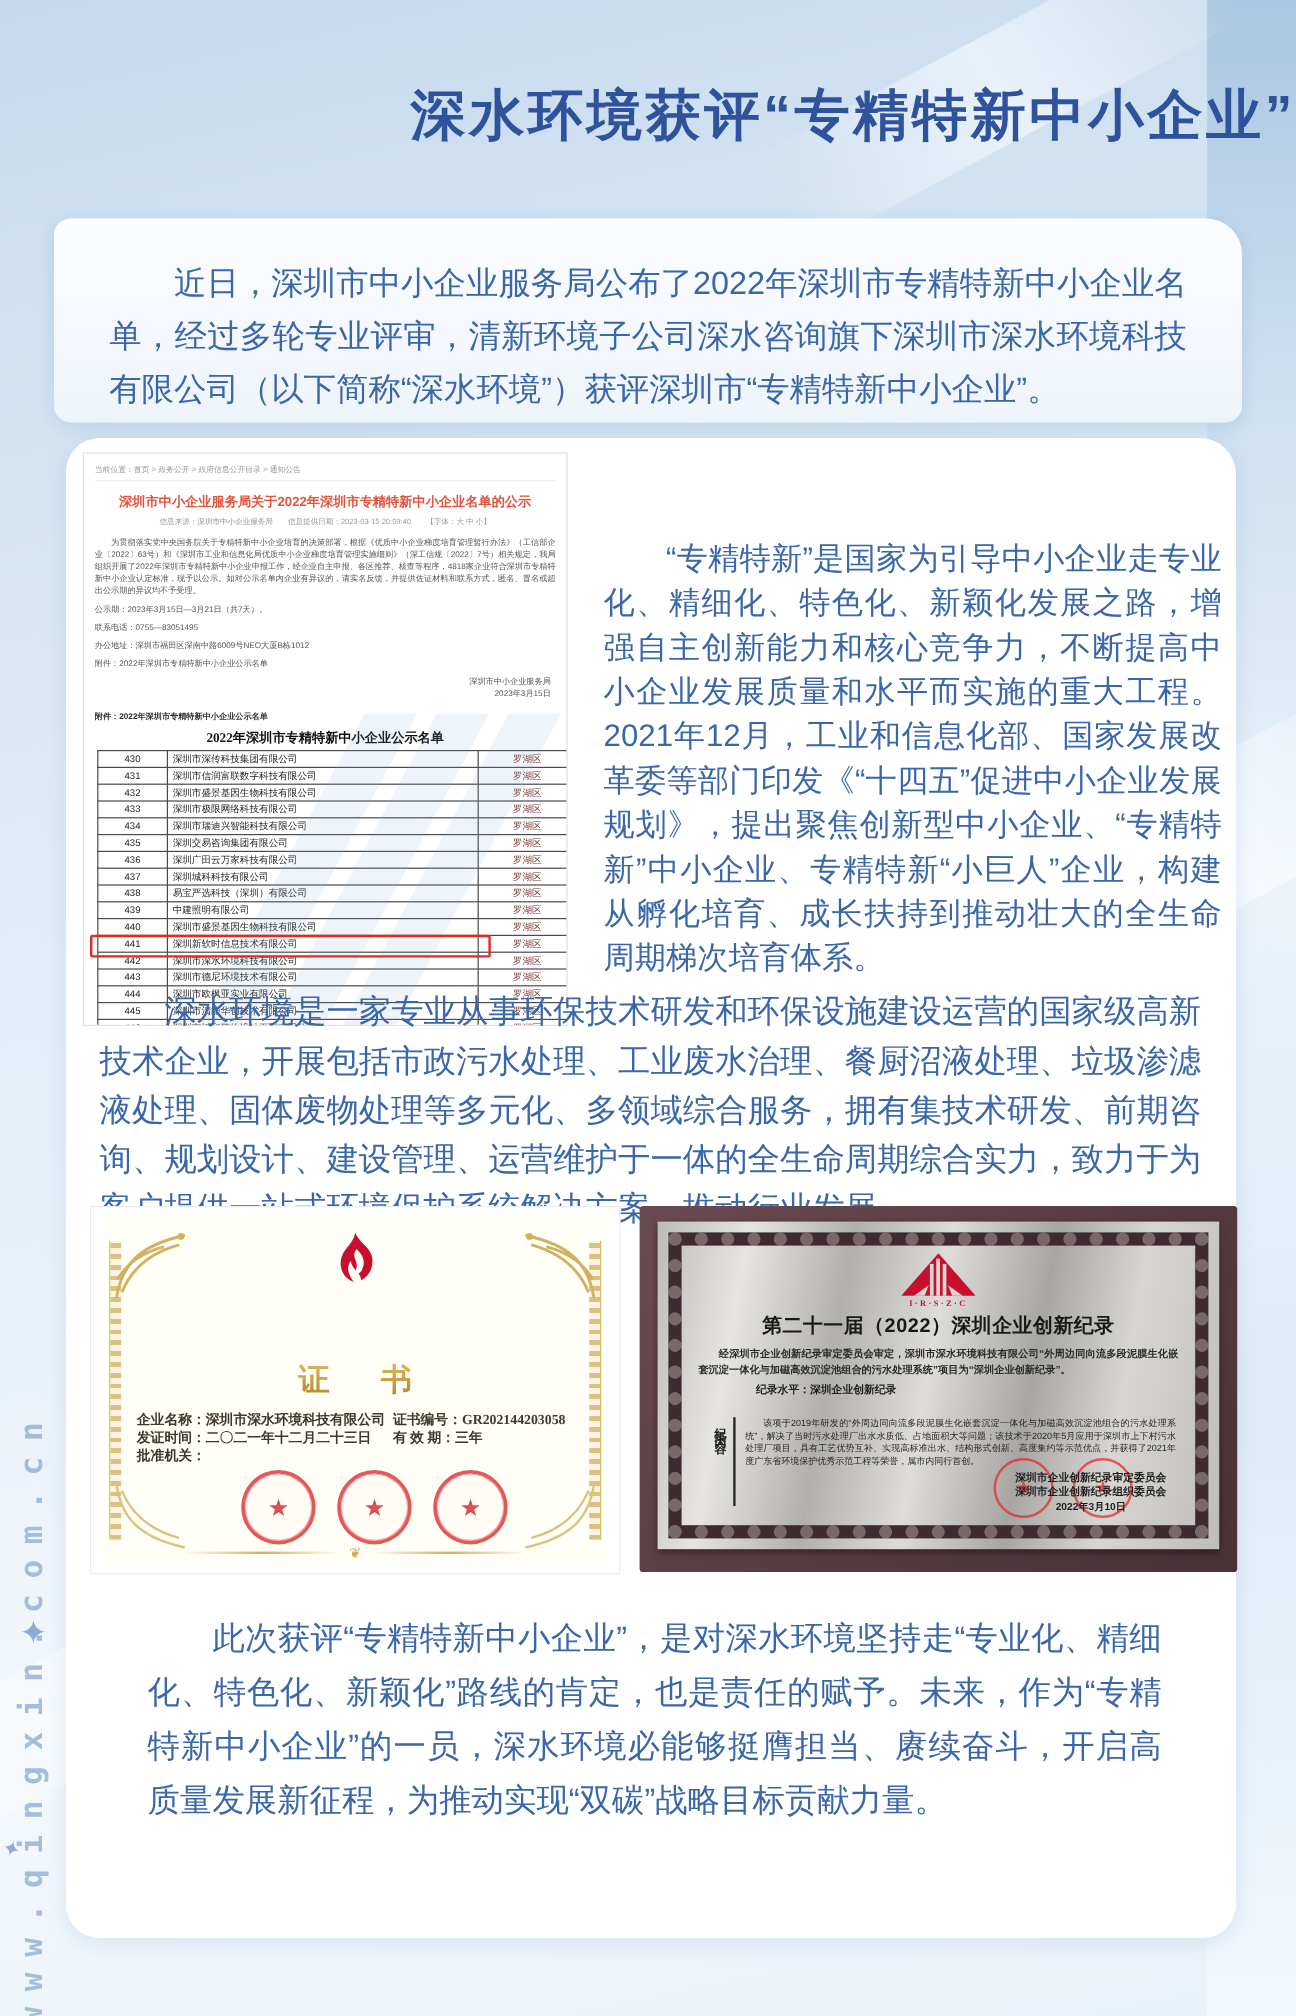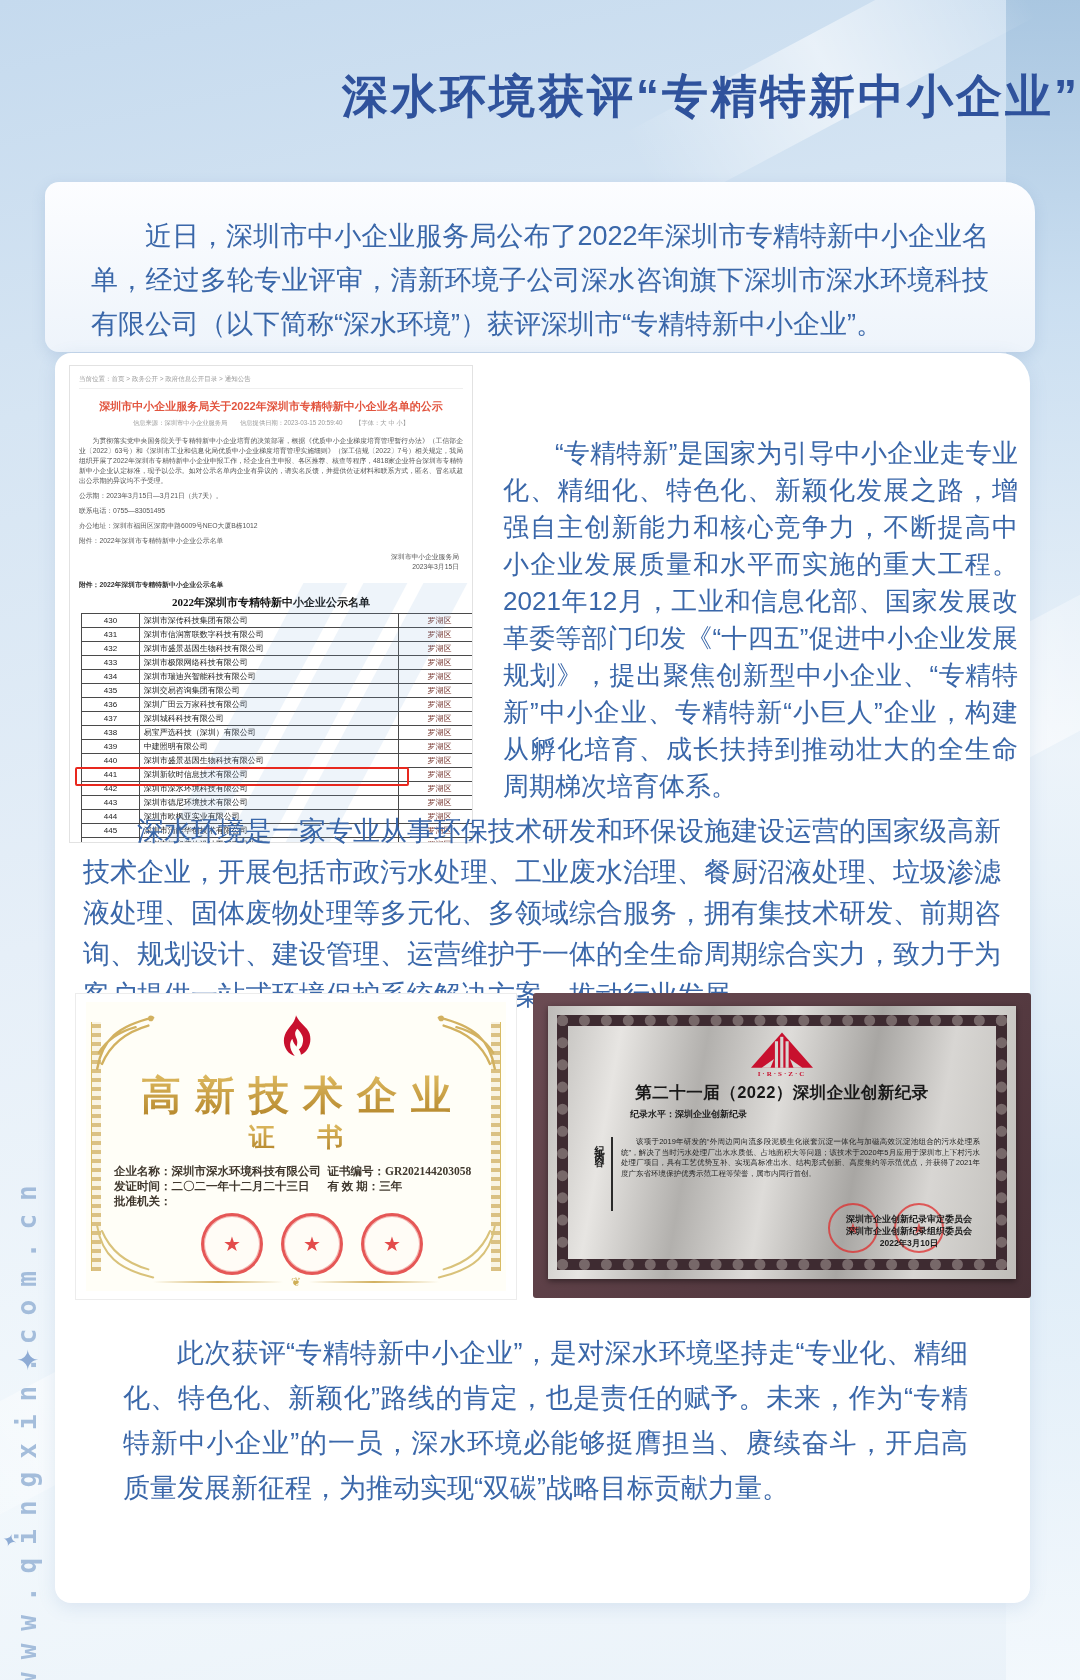--- a/index.html
+++ b/index.html
@@ -23,22 +23,22 @@
   
   .page-title{position:absolute;left:0;top:66px;width:100%;margin:0;text-align:right;
     font-size:46px;font-weight:900;color:#2f529c;letter-spacing:3px;}
   
   .intro-card{position:absolute;left:45px;top:182px;width:990px;height:170px;border-radius:14px;
     border-top-right-radius:30px;background:linear-gradient(180deg,#fcfdff 0%,#eef4fb 100%);
     box-shadow:0 4px 14px rgba(90,130,180,.18);}
   .intro-card p{margin:0;padding:32px 46px 0 46px;text-indent:2em;font-size:27px;line-height:44px;
     color:#3a67a9;text-align:justify;}
   
-  .main-card{position:absolute;left:55px;top:353px;width:975px;height:1250px;background:#ffffff;
-    border-radius:16px;border-top-right-radius:30px;box-shadow:0 4px 18px rgba(90,130,180,.15);}
+  .main-card{position:absolute;left:55px;top:365px;width:975px;height:1250px;background:#ffffff;
+    border-radius:28px;border-top-right-radius:30px;box-shadow:0 4px 18px rgba(90,130,180,.15);}
   
   .doc-panel{position:absolute;left:14px;top:12px;width:404px;height:478px;background:#fff;
     border:1px solid #e2e2e2;overflow:hidden;padding:9px 9px 0 9px;box-sizing:border-box;}
   .doc-breadcrumb{font-size:6.5px;color:#999;border-bottom:1px solid #efefef;padding-bottom:4px;}
   .doc-title{margin-top:10px;text-align:center;font-size:11px;font-weight:700;color:#e2543e;}
   .doc-meta{margin-top:5px;text-align:center;font-size:6.3px;color:#999;}
   .doc-body{margin:8px 0 0 0;font-size:6.8px;line-height:10px;color:#555;text-align:justify;text-indent:2em;}
   .doc-line{margin-top:5px;font-size:6.8px;color:#555;}
   .doc-signer{margin-top:6px;text-align:right;padding-right:4px;font-size:6.8px;color:#555;line-height:10px;}
   .doc-attach2{margin-top:8px;font-size:6.8px;font-weight:700;color:#333;}
@@ -270,21 +270,20 @@
         <svg class="corner c-bl" viewBox="0 0 80 80">
           <path d="M4 76 C10 40 30 22 74 12 M10 70 C20 46 40 30 68 22" stroke="#d9c27a" fill="none" stroke-width="2.5" stroke-linecap="round"></path>
         </svg>
         <svg class="corner c-br" viewBox="0 0 80 80">
           <path d="M4 76 C10 40 30 22 74 12 M10 70 C20 46 40 30 68 22" stroke="#d9c27a" fill="none" stroke-width="2.5" stroke-linecap="round"></path>
         </svg>
         <svg class="torch" viewBox="0 0 64 84">
           <path d="M32 2 C30 16 18 22 14 34 C9 48 16 64 30 68 C22 58 20 48 26 40 C28 52 40 56 40 66 C52 60 58 46 54 32 C50 20 38 16 32 2 Z" fill="#c8102e"></path>
           <path d="M34 24 C42 32 46 40 42 50 C40 56 34 60 28 60 C34 53 36 46 32 38 C30 32 30 29 34 24 Z" fill="#fffef7"></path>
         </svg>
-        <div class="cert-title">高新技术企业</div>
         <div class="cert-sub">证 书</div>
         <div class="cert-fields">
           <div><span>企业名称：</span><span>深圳市深水环境科技有限公司</span></div>
           <div><span>证书编号：</span><span>GR202144203058</span></div>
           <div><span>发证时间：</span><span>二〇二一年十二月二十三日</span></div>
           <div><span>有 效 期：</span><span>三年</span></div>
           <div><span>批准机关：</span></div>
         </div>
         <div class="seal-row">
           <div class="seal">★</div>
@@ -304,20 +303,21 @@
           <svg class="irszc" viewBox="0 0 70 42">
             <polygon points="35,0 70,40 0,40" fill="#c8102e"></polygon>
             <rect x="27" y="10" width="3.5" height="30" fill="#d8d6d3"></rect>
             <rect x="33" y="5" width="3.5" height="35" fill="#d8d6d3"></rect>
             <rect x="39" y="10" width="3.5" height="30" fill="#d8d6d3"></rect>
             <polygon points="12,40 22,40 26,30" fill="#d8d6d3"></polygon>
             <polygon points="58,40 48,40 44,30" fill="#d8d6d3"></polygon>
           </svg>
           <div class="irszc-text">I·R·S·Z·C</div>
           <div class="plaque-title">第二十一届（2022）深圳企业创新纪录</div>
+          <p class="plaque-p1">经深圳市企业创新纪录审定委员会审定，深圳市深水环境科技有限公司“外周边同向流多段泥膜生化嵌套沉淀一体化与加磁高效沉淀池组合的污水处理系统”项目为“深圳企业创新纪录”。</p>
           <div class="plaque-level">纪录水平：深圳企业创新纪录</div>
           <div class="record">
             <div class="record-side">纪录内容</div>
             <p class="plaque-p2">该项于2019年研发的“外周边同向流多段泥膜生化嵌套沉淀一体化与加磁高效沉淀池组合的污水处理系统”，解决了当时污水处理厂出水水质低、占地面积大等问题；该技术于2020年5月应用于深圳市上下村污水处理厂项目，具有工艺优势互补、实现高标准出水、结构形式创新、高度集约等示范优点，并获得了2021年度广东省环境保护优秀示范工程等荣誉，属市内同行首创。</p>
           </div>
           <div class="pseal ps1">★</div>
           <div class="pseal ps2">★</div>
           <div class="plaque-sign">
             <div>深圳市企业创新纪录审定委员会</div>
             <div>深圳市企业创新纪录组织委员会</div>

